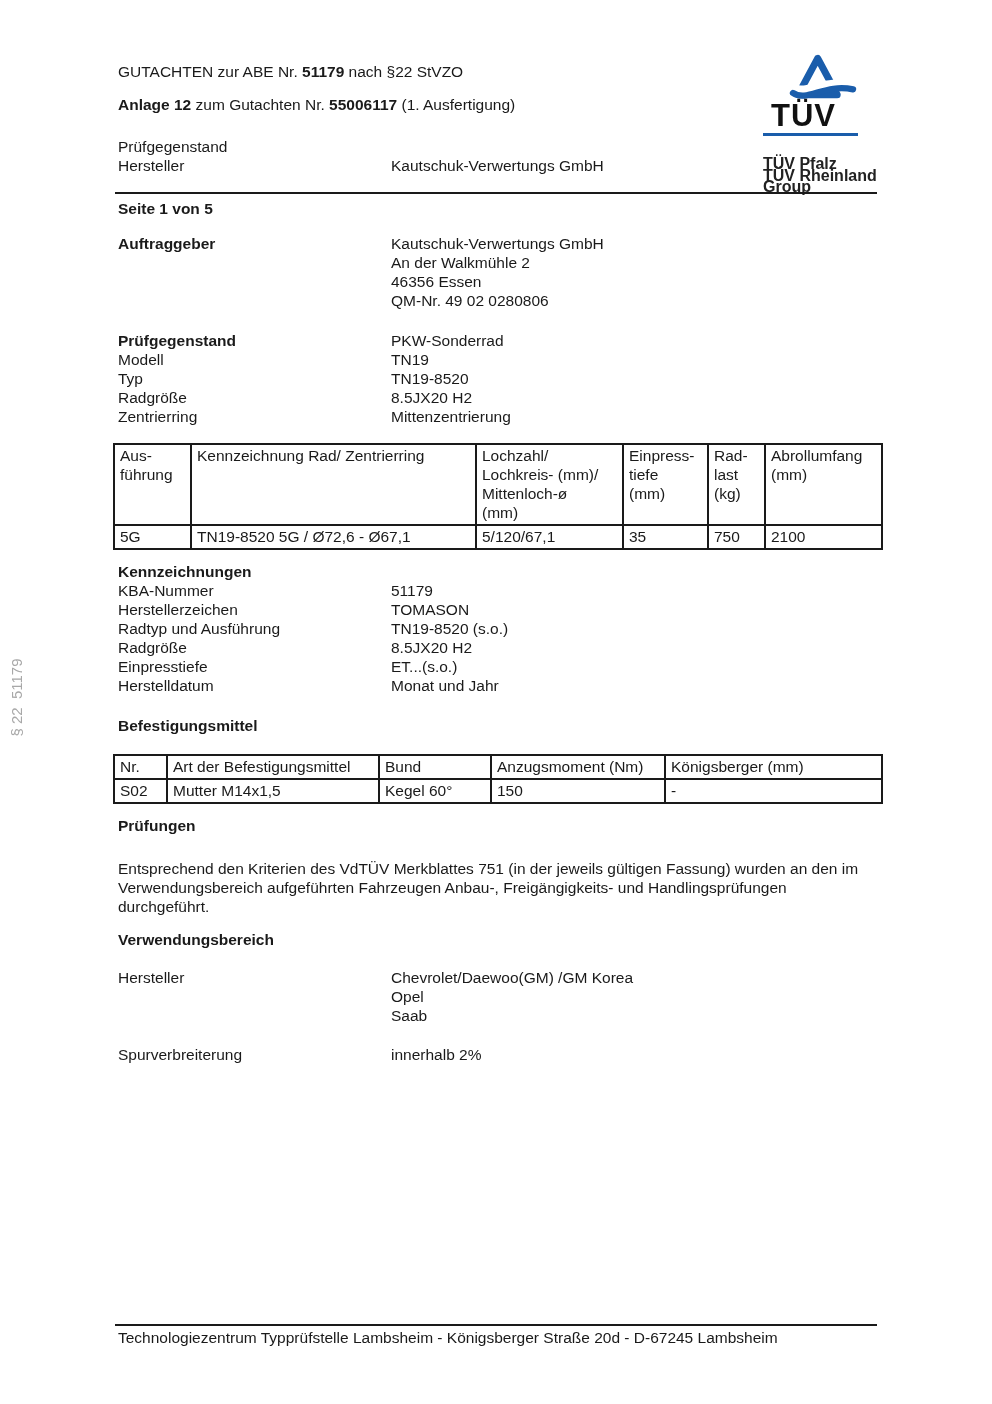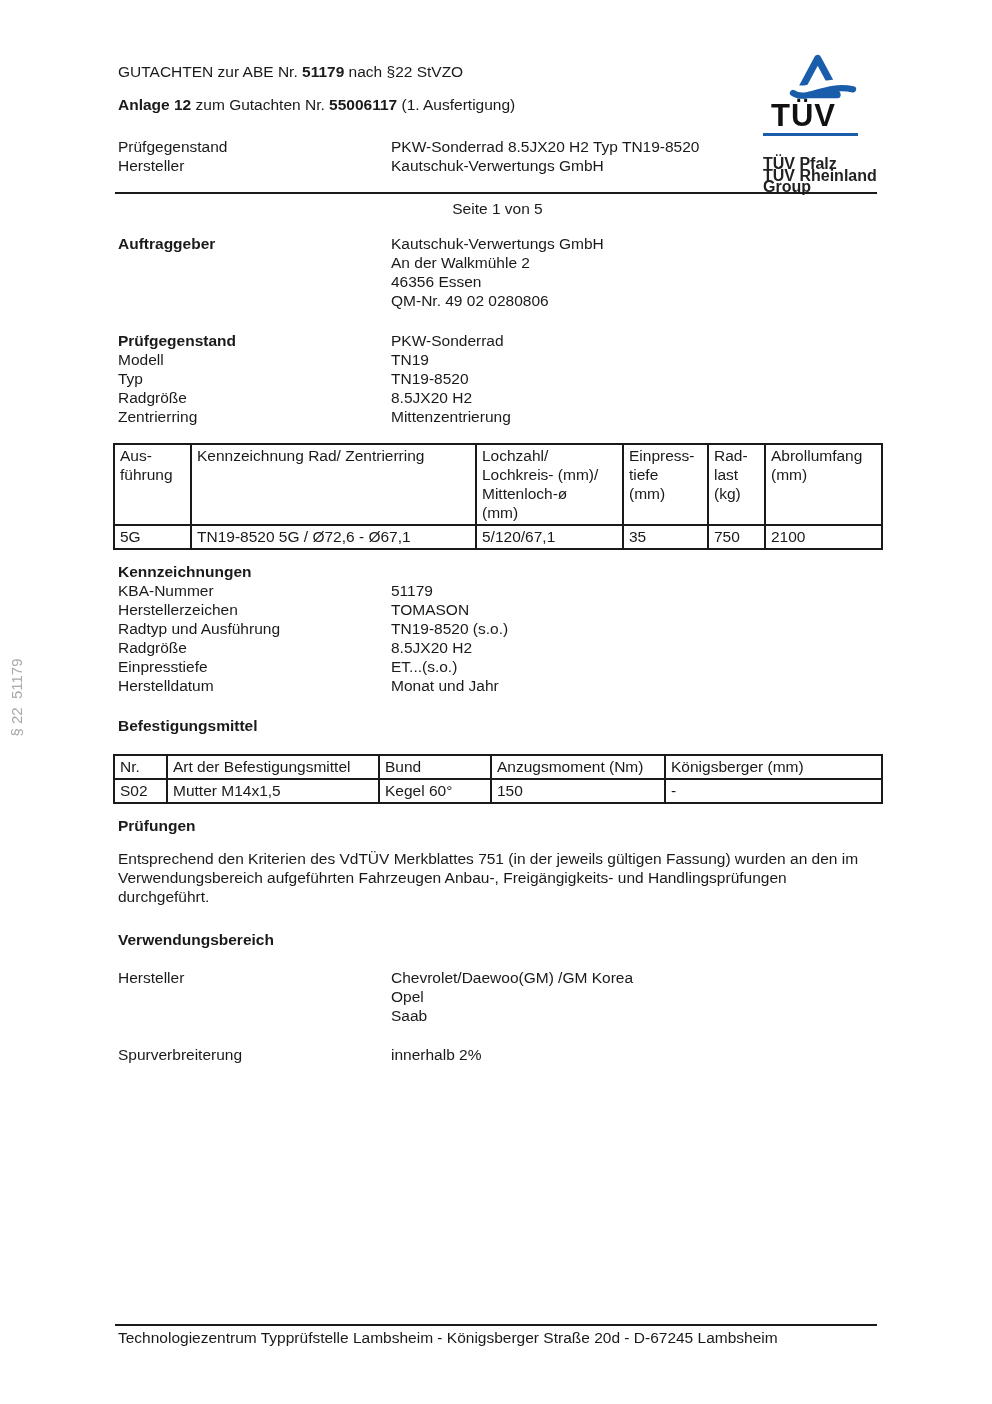--- a/index.html
+++ b/index.html
@@ -13,21 +13,21 @@
     overflow:hidden;
   }
   .abs { position:absolute; }
   b, .bold { font-weight:700; }
   .content-left { left:118px; }
   .rule { position:absolute; left:115px; width:762px; border-top:2px solid #1a1a1a; }
   .lv-row { display:flex;gap:36px; }
   .lv-label { width:237px; flex:none; }
   .lv-value { white-space:pre-line; }
   .section-title { font-weight:700; }
-  .para { width:762px; }
+  .para { width:762px;margin-top:10px; }
 
   
   table { border-collapse:collapse; table-layout:fixed; }
   th, td {
     border:2px solid #1a1a1a;
     padding:1px 5px 2px 5px;
     text-align:left; vertical-align:top;
     font-weight:400; font-size:15.5px; line-height:19px;
     white-space:pre-line; overflow:hidden;
   }
@@ -44,21 +44,21 @@
   .logo-sub {
     position:absolute; left:0; top:104px;
     font-size:16px; font-weight:700; line-height:11.5px; color:#222;
     white-space:pre-line;
   }
   .side-note {
     position:absolute; left:-44px; top:688px; width:120px;
     text-align:center; transform:rotate(-90deg);
     color:#a8a8a8; font-size:15px; white-space:pre;
   }
-  .seite { position:absolute; width:759px; text-align:center; }
+  .seite { position:absolute; width:759px; text-align:left;font-weight:bold; }
   .footer-text { position:absolute; }
 </style>
 </head>
 <body>
 
 <div class="page">
 
   <div class="side-note">§ 22  51179</div>
 
   <div class="logo">
@@ -77,21 +77,20 @@
     <span>GUTACHTEN zur ABE Nr. </span><b>51179</b><span> nach §22 StVZO</span>
   </div>
 
   <div class="abs content-left" style="top:95px">
     <b>Anlage 12</b><span> zum Gutachten Nr. </span><b>55006117</b><span> (1. Ausfertigung)</span>
   </div>
 
   <div class="abs content-left" style="top:137px; width:759px">
     <div class="lv-row">
       <div class="lv-label">Prüfgegenstand</div>
-      <div class="lv-value">PKW-Sonderrad 8.5JX20 H2 Typ TN19-8520</div>
     </div>
     <div class="lv-row">
       <div class="lv-label">Hersteller</div>
       <div class="lv-value">Kautschuk-Verwertungs GmbH</div>
     </div>
   </div>
 
   <div class="rule" style="top:192px"></div>
   <div class="seite content-left" style="top:199px">Seite 1 von 5</div>
 

